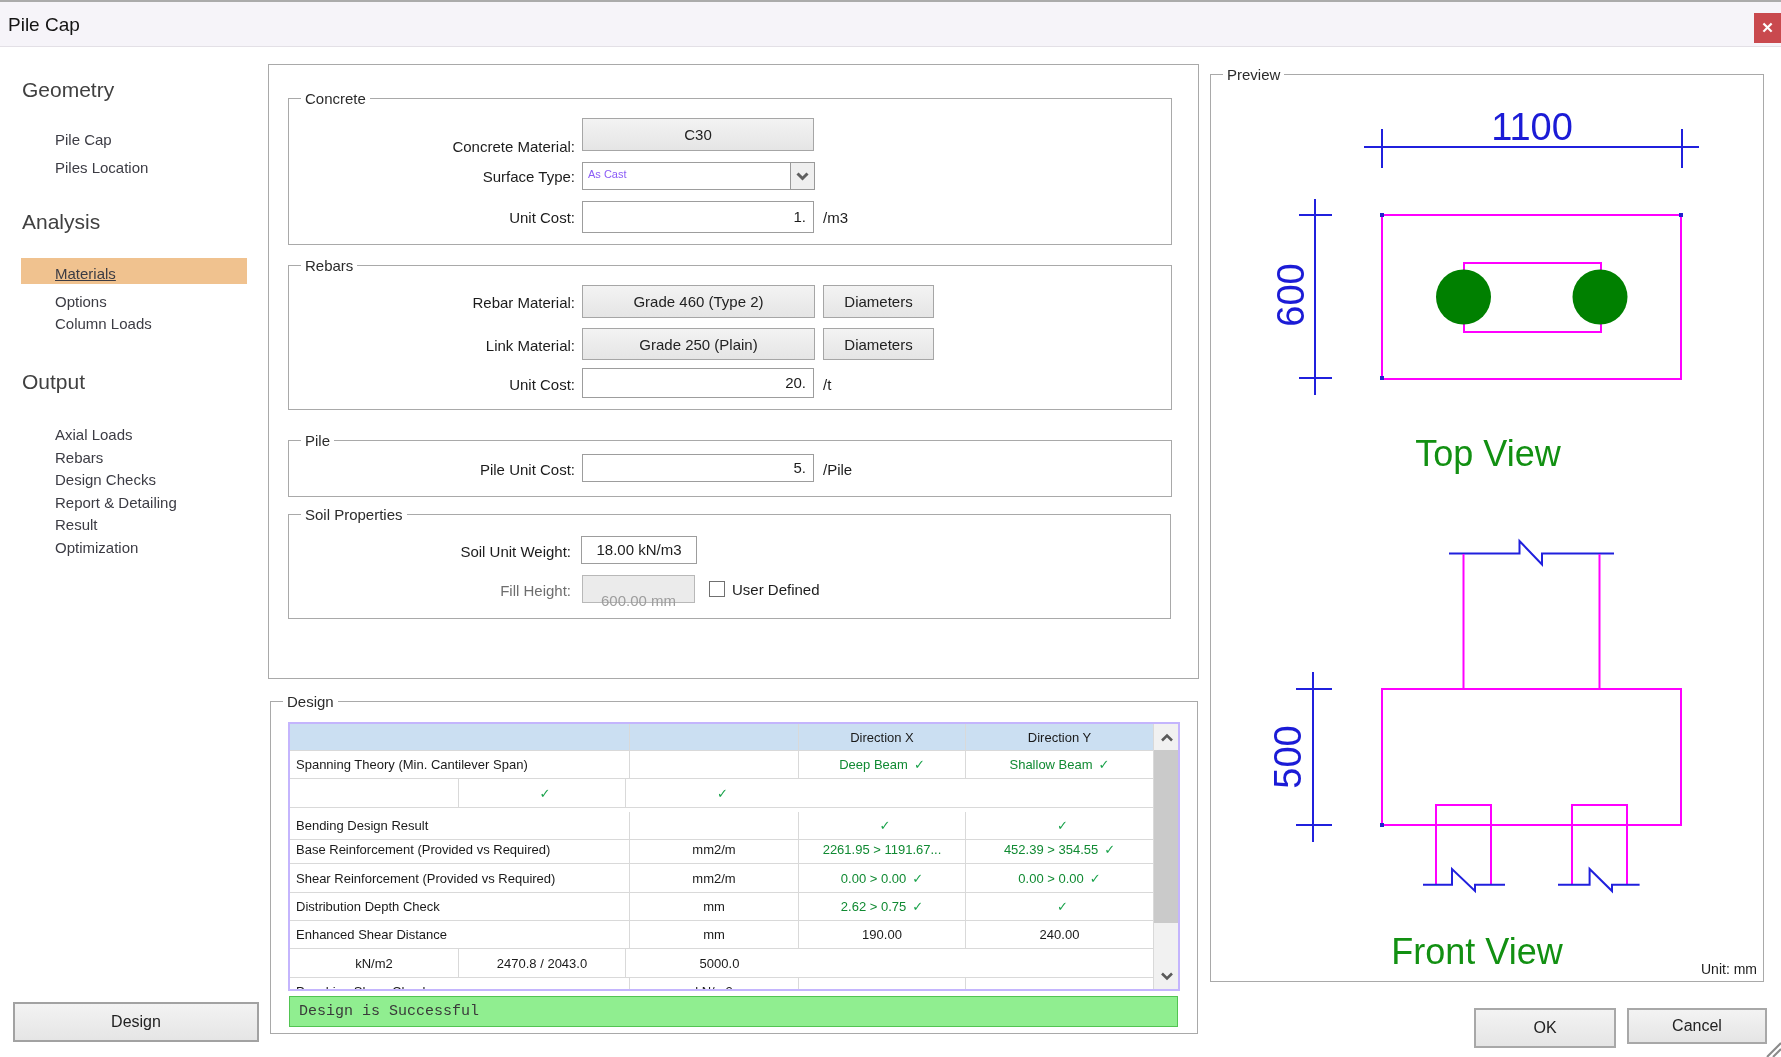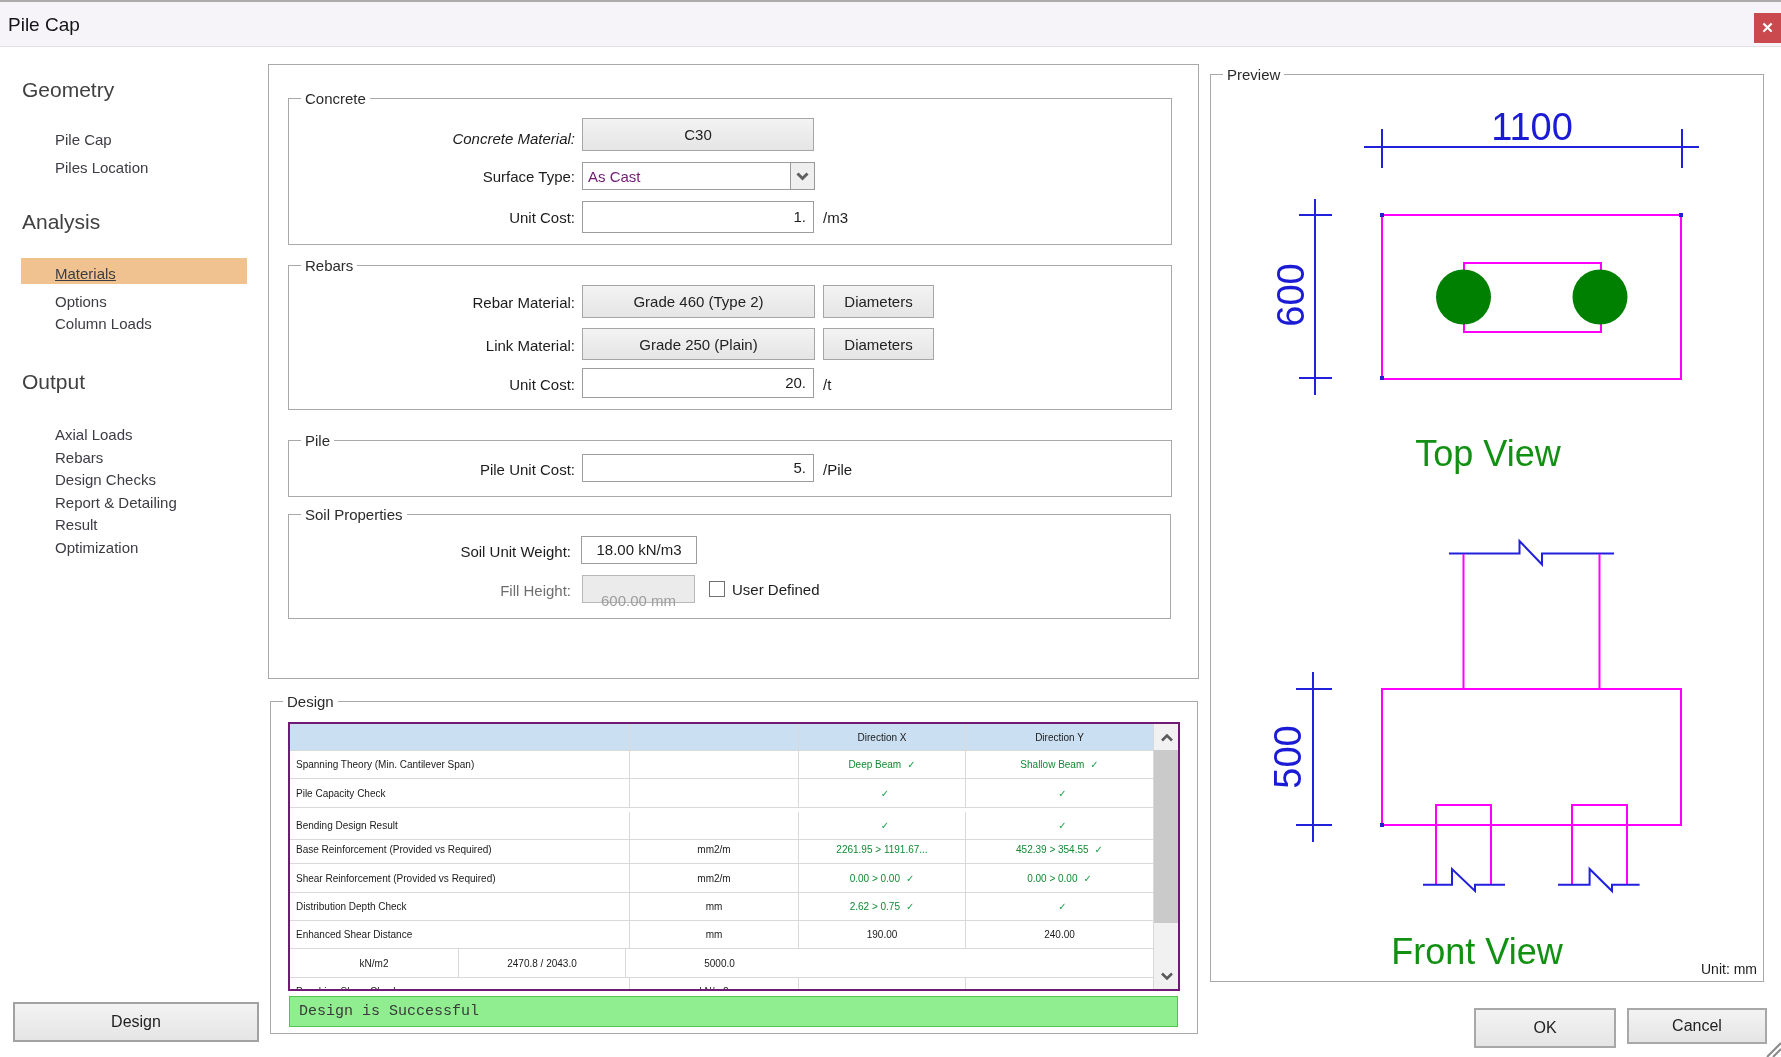--- a/index.html
+++ b/index.html
@@ -48,25 +48,25 @@
 <div class="abs item" style="left:55px; top:471px;">Design Checks</div>
 <div class="abs item" style="left:55px; top:494px;">Report &amp; Detailing</div>
 <div class="abs item" style="left:55px; top:516px;">Result</div>
 <div class="abs item" style="left:55px; top:539px;">Optimization</div>
 
 <div class="abs" style="left:268px; top:64px; width:931px; height:615px; border:1px solid #a9a9a9;"></div>
 
 <div class="abs gb" style="left:288px; top:98px; width:884px; height:147px;">
     <span class="gbl">Concrete</span>
   </div>
-<div class="abs lab" style="left:300px; top:130px; width:275px;font-style:italic;">Concrete Material:</div>
+<div class="abs lab" style="left:300px; top:138px; width:275px;">Concrete Material:</div>
 <div class="abs btn" style="left:582px; top:118px; width:232px; height:33px;">C30</div>
 <div class="abs lab" style="left:300px; top:168px; width:275px;">Surface Type:</div>
 <div class="abs inp" style="left:582px; top:162px; width:233px; height:28px;"></div>
-<div class="abs" style="left:588px; top:168px; font-size:15px; color:#701a75;">As Cast</div>
+<div class="abs" style="left:588px; top:168px; font-size:11px; color:#8b5cf6;">As Cast</div>
 <div class="abs" style="left:790px; top:162px; width:25px; height:28px; background:#efefef; border:1px solid #999; display:flex; align-items:center; justify-content:center;">
 <svg width="13" height="9" viewBox="0 0 13 9">
       <path d="M1.5 1.5 L6.5 6.5 L11.5 1.5" fill="none" stroke="#5f5f5f" stroke-width="3"></path>
     </svg>
 </div>
 <div class="abs lab" style="left:300px; top:209px; width:275px;">Unit Cost:</div>
 <div class="abs inp" style="left:582px; top:201px; width:232px; height:32px; text-align:right; padding:6px 7px 0 0;">1.</div>
 <div class="abs unit" style="left:823px; top:209px;">/m3</div>
 
 <div class="abs gb" style="left:288px; top:265px; width:884px; height:145px;">
@@ -95,35 +95,34 @@
 <div class="abs lab" style="left:300px; top:543px; width:271px;">Soil Unit Weight:</div>
 <div class="abs inp" style="left:581px; top:536px; width:116px; height:28px; text-align:center; padding-top:4px;">18.00 kN/m3</div>
 <div class="abs lab" style="left:300px; top:582px; width:271px; color:#6e6e6e;">Fill Height:</div>
 <div class="abs" style="left:582px; top:575px; width:113px; height:28px; background:#ebebeb; border:1px solid #b8b8b8; text-align:center; padding-top:16px; font-size:15px; color:#9d9d9d;">600.00 mm</div>
 <div class="abs" style="left:709px; top:581px; width:16px; height:16px; background:#fff; border:1px solid #707070;"></div>
 <div class="abs" style="left:732px; top:581px; font-size:15px; color:#1c1c1c;">User Defined</div>
 
 <div class="abs gb" style="left:270px; top:701px; width:928px; height:333px;">
     <span class="gbl">Design</span>
   </div>
-<div id="tbl" class="abs" style="left:288px; top:722px; width:892px; height:269px; border:2px solid #701a75; background:#fff; overflow:hidden; font-size:10px; color:#1a1a1a;">
+<div id="tbl" class="abs" style="left:288px; top:722px; width:892px; height:269px; border:2px solid #c4b5fd; background:#fff; overflow:hidden; font-size:13px; color:#1a1a1a;">
   <div class="trow thead" style="top:0; height:27px; background:#cbdff2;">
     <div class="c1"></div>
       <div class="c2"></div>
       <div class="c3">Direction X</div>
       <div class="c4">Direction Y</div>
   </div>
   <div class="trow" style="top:27px; height:28px;">
     <div class="c1">Spanning Theory (Min. Cantilever Span)</div>
       <div class="c2"></div>
       <div class="c3 grn">Deep Beam <span class="chk">✓</span></div>
       <div class="c4 grn">Shallow Beam <span class="chk">✓</span></div>
   </div>
   <div class="trow" style="top:55px; height:29px;">
-    <div class="c1">Pile Capacity Check</div>
       <div class="c2"></div>
       <div class="c3">
         <span class="chk">✓</span>
       </div>
       <div class="c4">
         <span class="chk">✓</span>
       </div>
   </div>
   <div class="trow" style="top:88px; height:28px;">
     <div class="c1">Bending Design Result</div>

